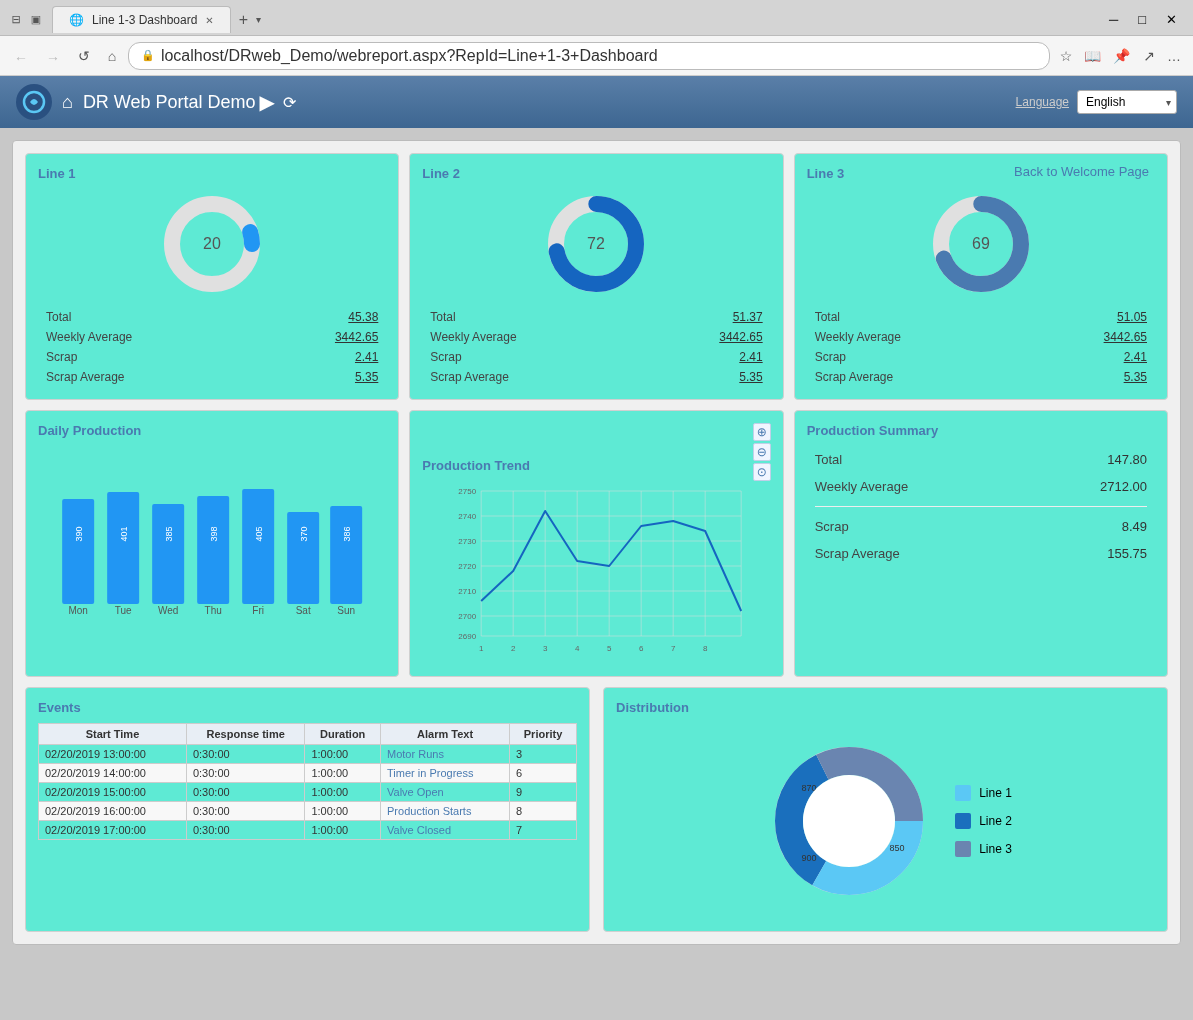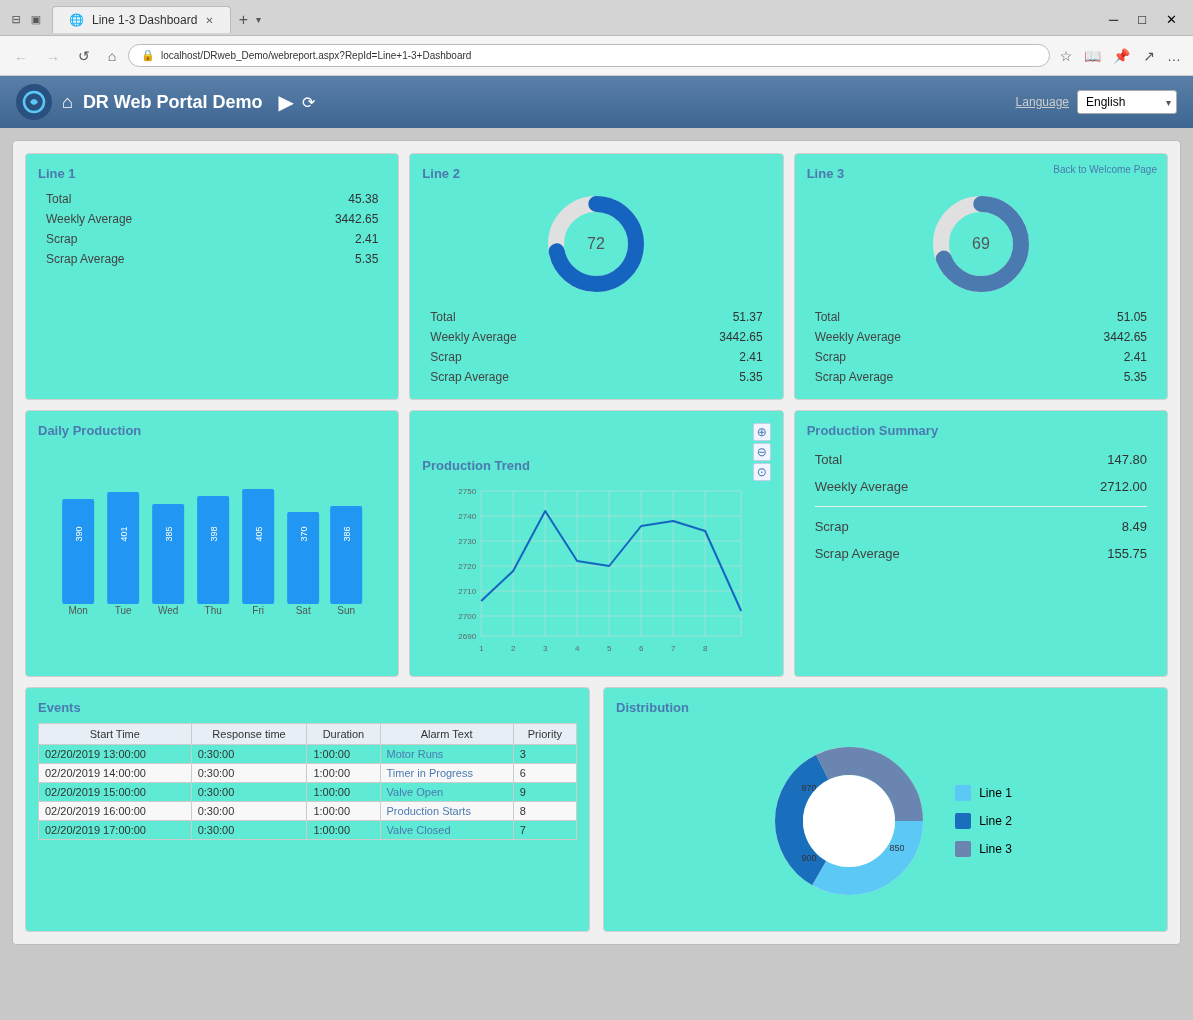--- a/index.html
+++ b/index.html
@@ -12,29 +12,29 @@
     .browser-icon { width: 16px; height: 16px; display: flex; align-items: center; justify-content: center; font-size: 11px; color: #555; cursor: pointer; }
     .tab { background: #f0f0f0; border: 1px solid #bbb; border-bottom: none; border-radius: 4px 4px 0 0; padding: 6px 16px; display: flex; align-items: center; gap: 8px; font-size: 12px; color: #333; min-width: 160px; }
     .tab-close { font-size: 10px; color: #666; cursor: pointer; }
     .new-tab { background: none; border: none; font-size: 16px; color: #555; cursor: pointer; padding: 0 8px; }
     .tab-dropdown { background: none; border: none; font-size: 10px; color: #555; cursor: pointer; }
 
     .address-bar { display: flex; align-items: center; padding: 4px 8px; gap: 6px; background: #f5f5f5; border-bottom: 1px solid #ccc; height: 40px; }
     .nav-btn { background: none; border: none; font-size: 14px; color: #555; cursor: pointer; padding: 2px 6px; }
     .nav-btn:disabled { color: #bbb; }
     .url-box { flex: 1; border: 1px solid #bbb; border-radius: 12px; padding: 4px 12px; font-size: 12px; color: #333; background: white; display: flex; align-items: center; gap: 6px; }
-    .url-text { font-size: 10px; color: #333; }
+    .url-text { font-size: 16px; color: #333; }
     .toolbar-icons { display: flex; gap: 4px; }
     .toolbar-icon { font-size: 14px; color: #555; padding: 4px; cursor: pointer; }
 
     
     .app-header { background: linear-gradient(180deg, #5a7fa8 0%, #3d6691 100%); display: flex; align-items: center; padding: 0 16px; height: 52px; }
     .app-logo { width: 36px; height: 36px; background: #2a5080; border-radius: 50%; display: flex; align-items: center; justify-content: center; margin-right: 10px; }
     .home-icon { font-size: 18px; color: white; margin-right: 10px; cursor: pointer; }
-    .app-title { color: white; font-size: 18px; font-weight: bold; margin-right: 16px; }
+    .app-title { color: white; font-size: 18px; font-weight: normal; margin-right: 4px; }
     .play-btn { color: white; font-size: 20px; margin-right: 8px; cursor: pointer; }
     .refresh-btn { color: white; font-size: 16px; cursor: pointer; }
     .header-right { margin-left: auto; display: flex; align-items: center; gap: 8px; }
     .language-label { color: #ccc; font-size: 12px; text-decoration: underline; }
     .language-select { background: white; border: 1px solid #aaa; border-radius: 3px; padding: 4px 20px 4px 8px; font-size: 12px; cursor: pointer; appearance: none; min-width: 100px; }
     .lang-wrapper { position: relative; }
     .lang-arrow { position: absolute; right: 6px; top: 50%; transform: translateY(-50%); font-size: 10px; color: #555; pointer-events: none; }
 
     
     .main-content { background: #c8c8c8; padding: 12px; min-height: calc(1020px - 52px - 76px); }
@@ -44,45 +44,45 @@
     .top-row { display: grid; grid-template-columns: 1fr 1fr 1fr; gap: 10px; margin-bottom: 10px; }
     .middle-row { display: grid; grid-template-columns: 1fr 1fr 1fr; gap: 10px; margin-bottom: 10px; }
     .bottom-row { display: grid; grid-template-columns: 1fr 1fr; gap: 13px; }
 
     
     .card { background: #5eead4; border: 1px solid #d0d0d0; border-radius: 4px; padding: 12px; }
     .card-title { font-size: 13px; color: #4a7ab0; font-weight: bold; margin-bottom: 8px; }
 
     
     .line-card { position: relative; }
-    .back-link { position: absolute; top: 10px; right: 10px; font-size: 10px; color: #4a7ab0; cursor: pointer; text-decoration: none; }
+    .back-link { position: absolute; top: 10px; right: 18px; font-size: 13px; color: #4a7ab0; cursor: pointer; text-decoration: none; }
 
     
     .donut-container { display: flex; justify-content: center; margin: 8px 0; }
     .donut-svg { }
 
     
     .stat-row { display: flex; justify-content: space-between; padding: 3px 8px; font-size: 12px; color: #333; }
     .stat-label { color: #444; }
-    .stat-value { color: #333; font-weight: normal; }
+    .stat-value { color: #333; font-weight: normal; text-decoration: underline; }
 
     
     .trend-card { }
     .trend-header { display: flex; justify-content: space-between; align-items: flex-end; }
     .zoom-icons { display: flex; flex-direction: column; gap: 2px; }
     .zoom-icon { font-size: 12px; color: #4a7ab0; cursor: pointer; background: #f0f5ff; border: 1px solid #c0d0e8; border-radius: 2px; width: 18px; height: 18px; display: flex; align-items: center; justify-content: center; }
 
     
     .summary-stat { display: flex; justify-content: space-between; padding: 6px 8px; font-size: 13px; }
     .summary-label { color: #444; }
     .summary-value { color: #333; font-weight: normal; }
 
     
     .events-table { width: 100%; border-collapse: collapse; font-size: 11px; margin-top: 8px; }
-    .events-table th { background: #e8eef5; border: 1px solid #ccc; padding: 4px 6px; text-align: center; color: #333; font-weight: normal; }
+    .events-table th { background: #e8eef5; border: 1px solid #ccc; padding: 4px 6px; text-align: center; color: #333; font-weight: bold; }
     .events-table td { border: 1px solid #ccc; padding: 3px 6px; color: #333; margin-top: 20px; }
     .events-table td.alarm-link { color: #4a7ab0; cursor: pointer; }
     .events-table tr:nth-child(even) td { background: #f8f8f8; }
 
     
     .distribution-card { }
     .dist-content { display: flex; align-items: center; gap: 16px; justify-content: center; padding: 8px; }
     .dist-legend { display: flex; flex-direction: column; gap: 12px; }
     .legend-item { display: flex; align-items: center; gap: 8px; font-size: 12px; }
     .legend-dot { width: 16px; height: 16px; border-radius: 2px; }
@@ -153,20 +153,27 @@
   </div>
 </div>
 
 <div class="main-content">
   <div class="dashboard">
 
     <div class="top-row">
 
       <div class="card line-card">
         <div class="card-title">Line 1</div>
+        <div class="donut-container">
+          <svg width="110" height="110" class="donut-svg" viewBox="0 0 110 110">
+            <circle cx="55" cy="55" r="40" fill="none" stroke="#e0e0e0" stroke-width="16"></circle>
+            <circle cx="55" cy="55" r="40" fill="none" stroke="#2196F3" stroke-width="16" stroke-dasharray="50.27 251.33" stroke-dashoffset="62.8" stroke-linecap="round"></circle>
+            <text x="55" y="60" text-anchor="middle" font-size="16" fill="#555">20</text>
+          </svg>
+        </div>
         <div class="stat-row">
           <span class="stat-label">Total</span>
           <span class="stat-value">45.38</span>
         </div>
         <div class="stat-row">
           <span class="stat-label">Weekly Average</span>
           <span class="stat-value">3442.65</span>
         </div>
         <div class="stat-row">
           <span class="stat-label">Scrap</span>

